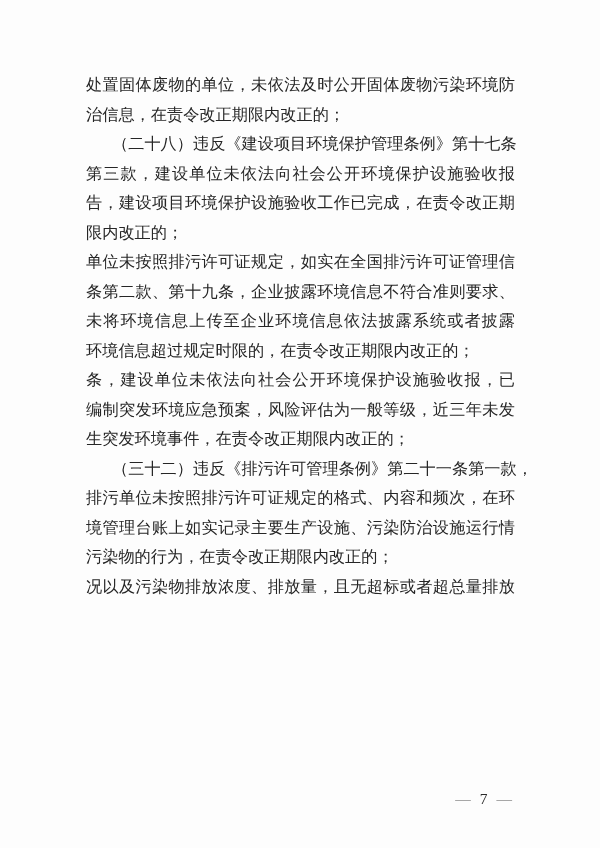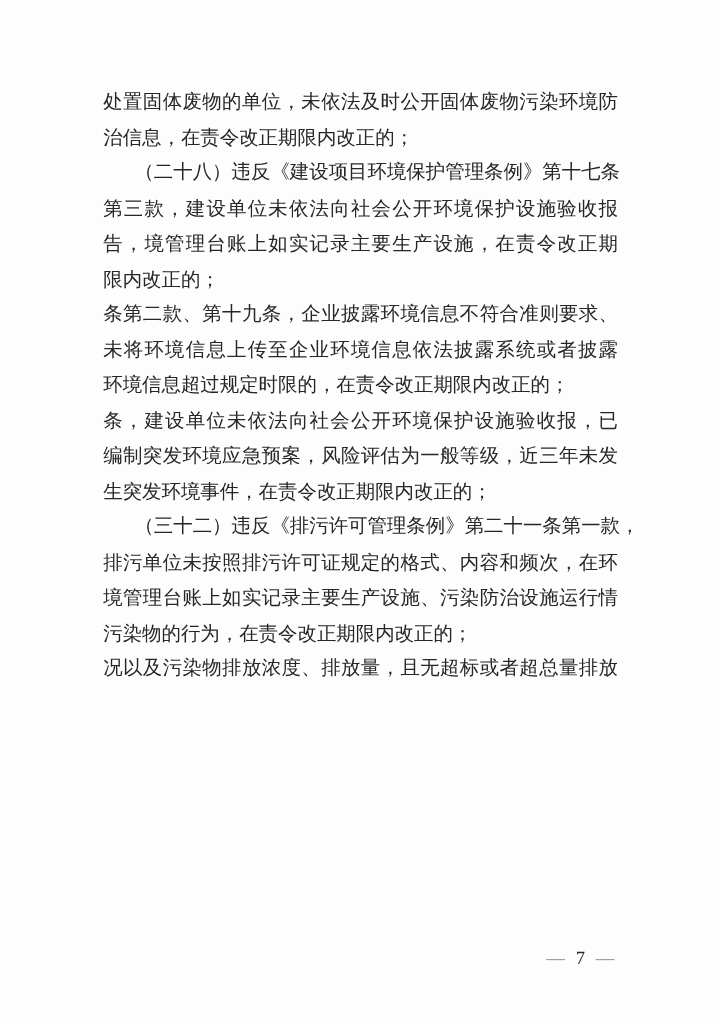--- a/index.html
+++ b/index.html
@@ -31,21 +31,20 @@
     text-align: justify;
     text-align-last: justify;
     white-space: nowrap;
     height: 29.5px;
   }
   .line.last {
     text-align-last: left;
   }
   .line.indent {
     padding-left: 26px;
-    font-family: Liberation Mono, monospace;
   }
   .footer {
     position: absolute;
     top: 789px;
     right: 88px;
     font-size: 15.5px;
     line-height: 20px;
     color: #222222;
     white-space: nowrap;
   }
@@ -62,22 +61,23 @@
 </head>
 <body>
 
 <div class="page">
 
   <div class="doc-body">
       <div class="line">处置固体废物的单位，未依法及时公开固体废物污染环境防</div>
       <div class="line last">治信息，在责令改正期限内改正的；</div>
       <div class="line indent">（二十八）违反《建设项目环境保护管理条例》第十七条</div>
       <div class="line">第三款，建设单位未依法向社会公开环境保护设施验收报</div>
-      <div class="line">告，境管理台账上如实记录主要生产设施，在责令改正期</div>
+      <div class="line">告，建设项目环境保护设施验收工作已完成，在责令改正期</div>
       <div class="line last">限内改正的；</div>
+      <div class="line">单位未按照排污许可证规定，如实在全国排污许可证管理信</div>
       <div class="line">条第二款、第十九条，企业披露环境信息不符合准则要求、</div>
       <div class="line">未将环境信息上传至企业环境信息依法披露系统或者披露</div>
       <div class="line last">环境信息超过规定时限的，在责令改正期限内改正的；</div>
       <div class="line">条，建设单位未依法向社会公开环境保护设施验收报，已</div>
       <div class="line">编制突发环境应急预案，风险评估为一般等级，近三年未发</div>
       <div class="line last">生突发环境事件，在责令改正期限内改正的；</div>
       <div class="line indent">（三十二）违反《排污许可管理条例》第二十一条第一款，</div>
       <div class="line">排污单位未按照排污许可证规定的格式、内容和频次，在环</div>
       <div class="line">境管理台账上如实记录主要生产设施、污染防治设施运行情</div>
       <div class="line last">污染物的行为，在责令改正期限内改正的；</div>

